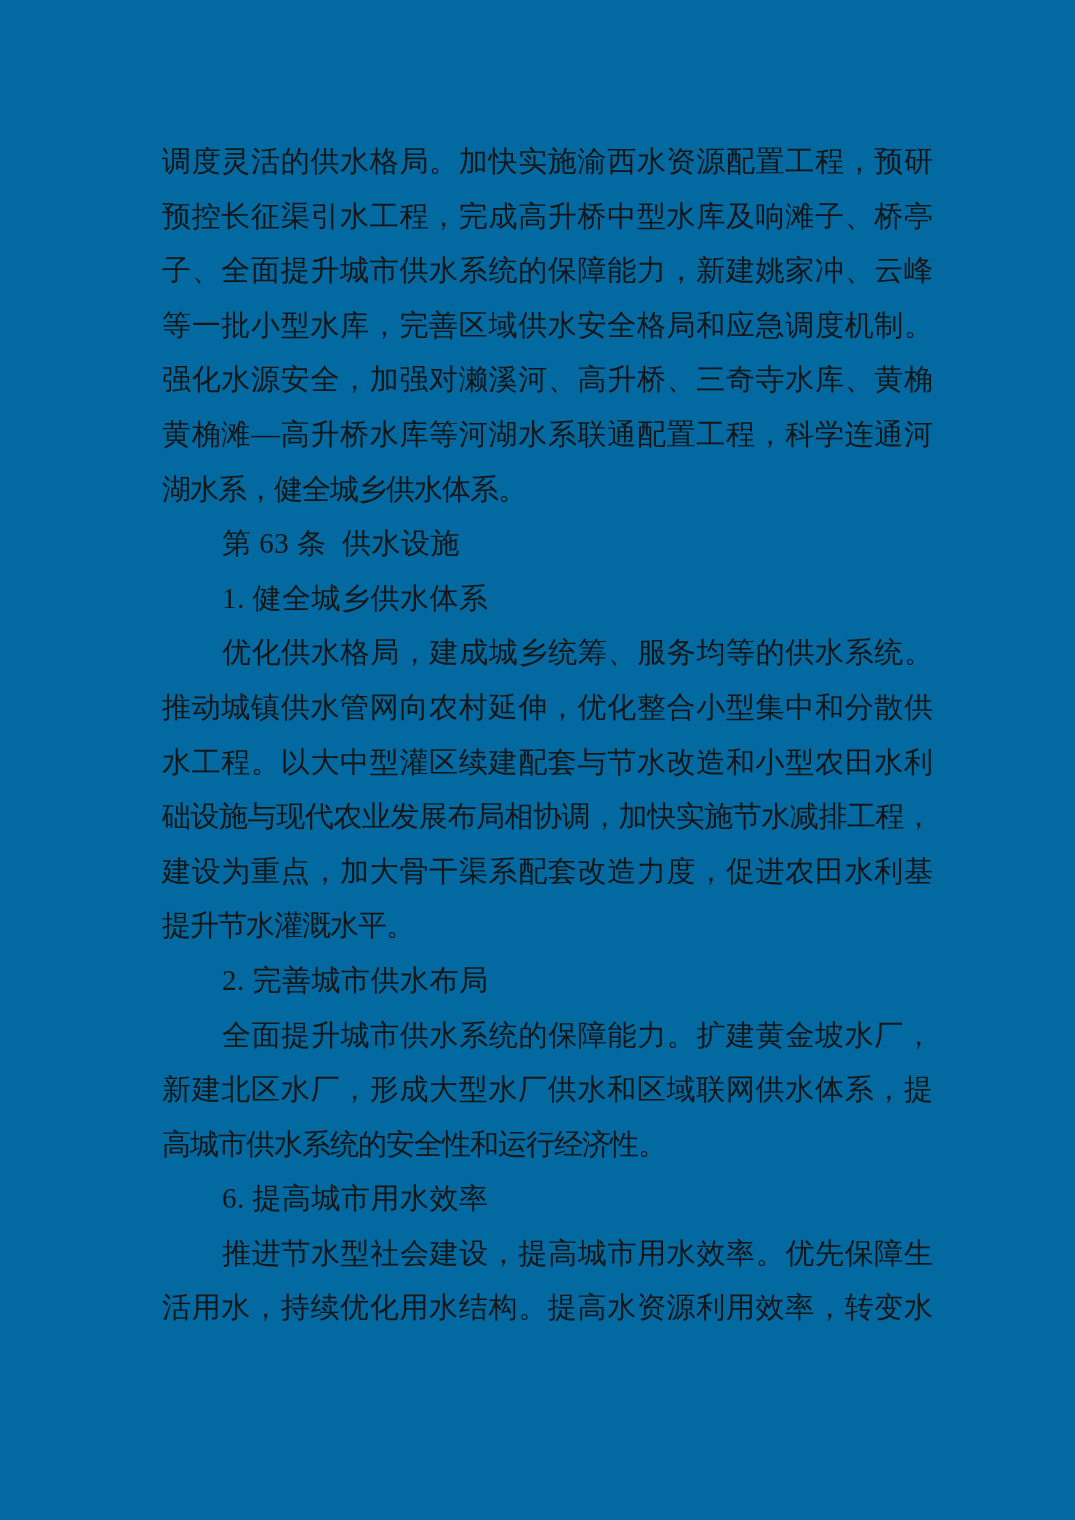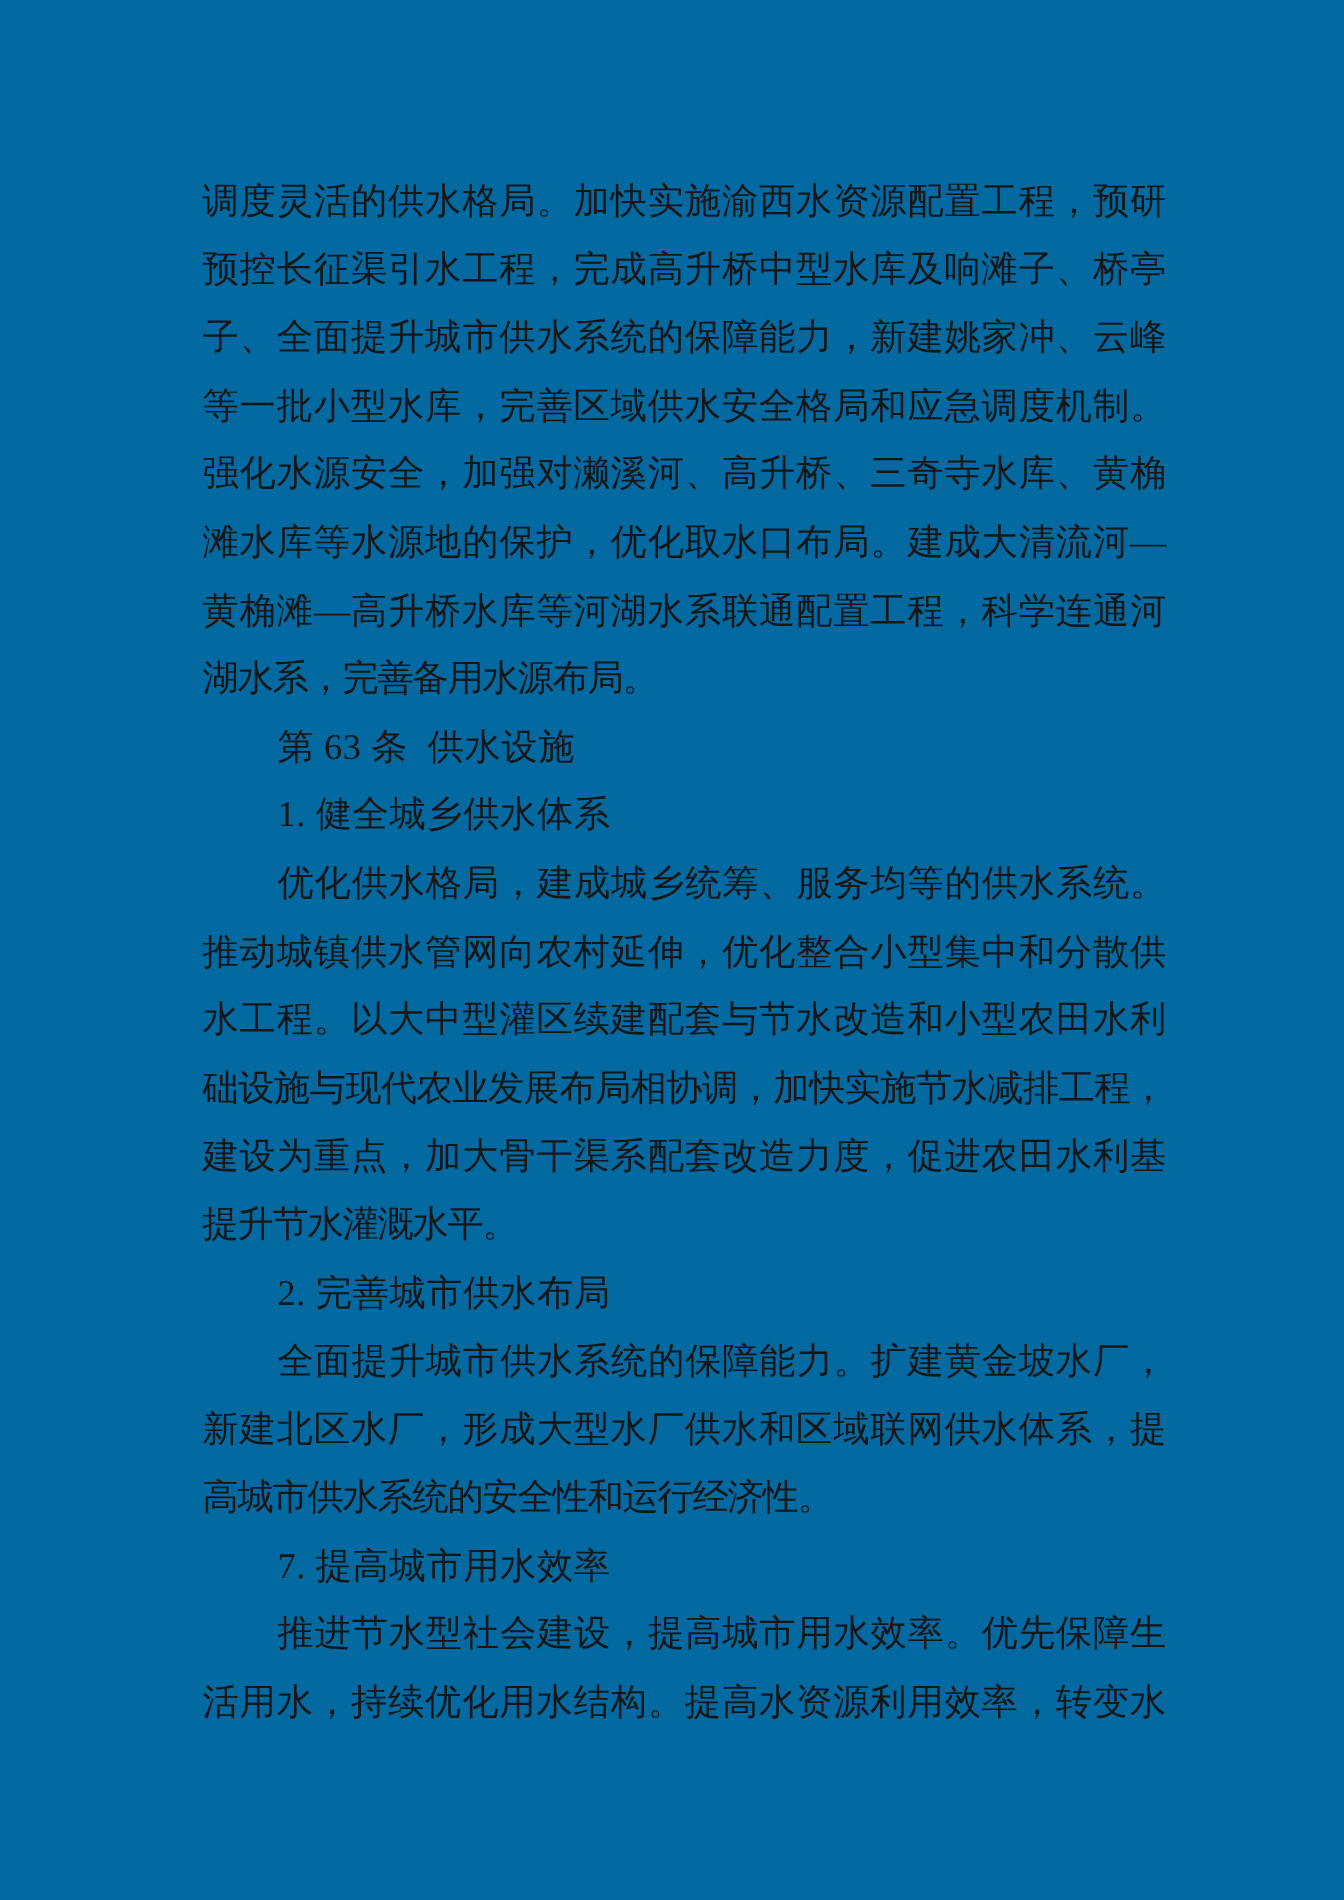--- a/index.html
+++ b/index.html
@@ -57,32 +57,31 @@
 </head>
 <body>
 
 <div class="page">
   <div class="text-block" id="text-block">
       <div class="line body justify">调度灵活的供水格局。加快实施渝西水资源配置工程，预研</div>
       <div class="line body justify">预控长征渠引水工程，完成高升桥中型水库及响滩子、桥亭</div>
       <div class="line body justify">子、全面提升城市供水系统的保障能力，新建姚家冲、云峰</div>
       <div class="line body justify">等一批小型水库，完善区域供水安全格局和应急调度机制。</div>
       <div class="line body justify">强化水源安全，加强对濑溪河、高升桥、三奇寺水库、黄桷</div>
-      <div class="line body justify">滩水库等水源地的保护，优化取水口布局。建成大清流河—</div>
       <div class="line body justify">黄桷滩—高升桥水库等河湖水系联通配置工程，科学连通河</div>
-      <div class="line body">湖水系，完善备用水源布局。</div>
+      <div class="line body">湖水系，健全城乡供水体系。</div>
       <div class="line heading indent">第 63 条  供水设施</div>
       <div class="line subheading indent">1. 健全城乡供水体系</div>
       <div class="line body justify indent">优化供水格局，建成城乡统筹、服务均等的供水系统。</div>
       <div class="line body justify">推动城镇供水管网向农村延伸，优化整合小型集中和分散供</div>
       <div class="line body justify">水工程。以大中型灌区续建配套与节水改造和小型农田水利</div>
       <div class="line body justify">础设施与现代农业发展布局相协调，加快实施节水减排工程，</div>
       <div class="line body justify">建设为重点，加大骨干渠系配套改造力度，促进农田水利基</div>
       <div class="line body">提升节水灌溉水平。</div>
       <div class="line subheading indent">2. 完善城市供水布局</div>
       <div class="line body justify indent">全面提升城市供水系统的保障能力。扩建黄金坡水厂，</div>
       <div class="line body justify">新建北区水厂，形成大型水厂供水和区域联网供水体系，提</div>
       <div class="line body">高城市供水系统的安全性和运行经济性。</div>
-      <div class="line subheading indent">7. 提高城市用水效率</div>
+      <div class="line subheading indent">6. 提高城市用水效率</div>
       <div class="line body justify indent">推进节水型社会建设，提高城市用水效率。优先保障生</div>
       <div class="line body justify">活用水，持续优化用水结构。提高水资源利用效率，转变水</div>
     </div>
 </div>
 
 </body></html>

